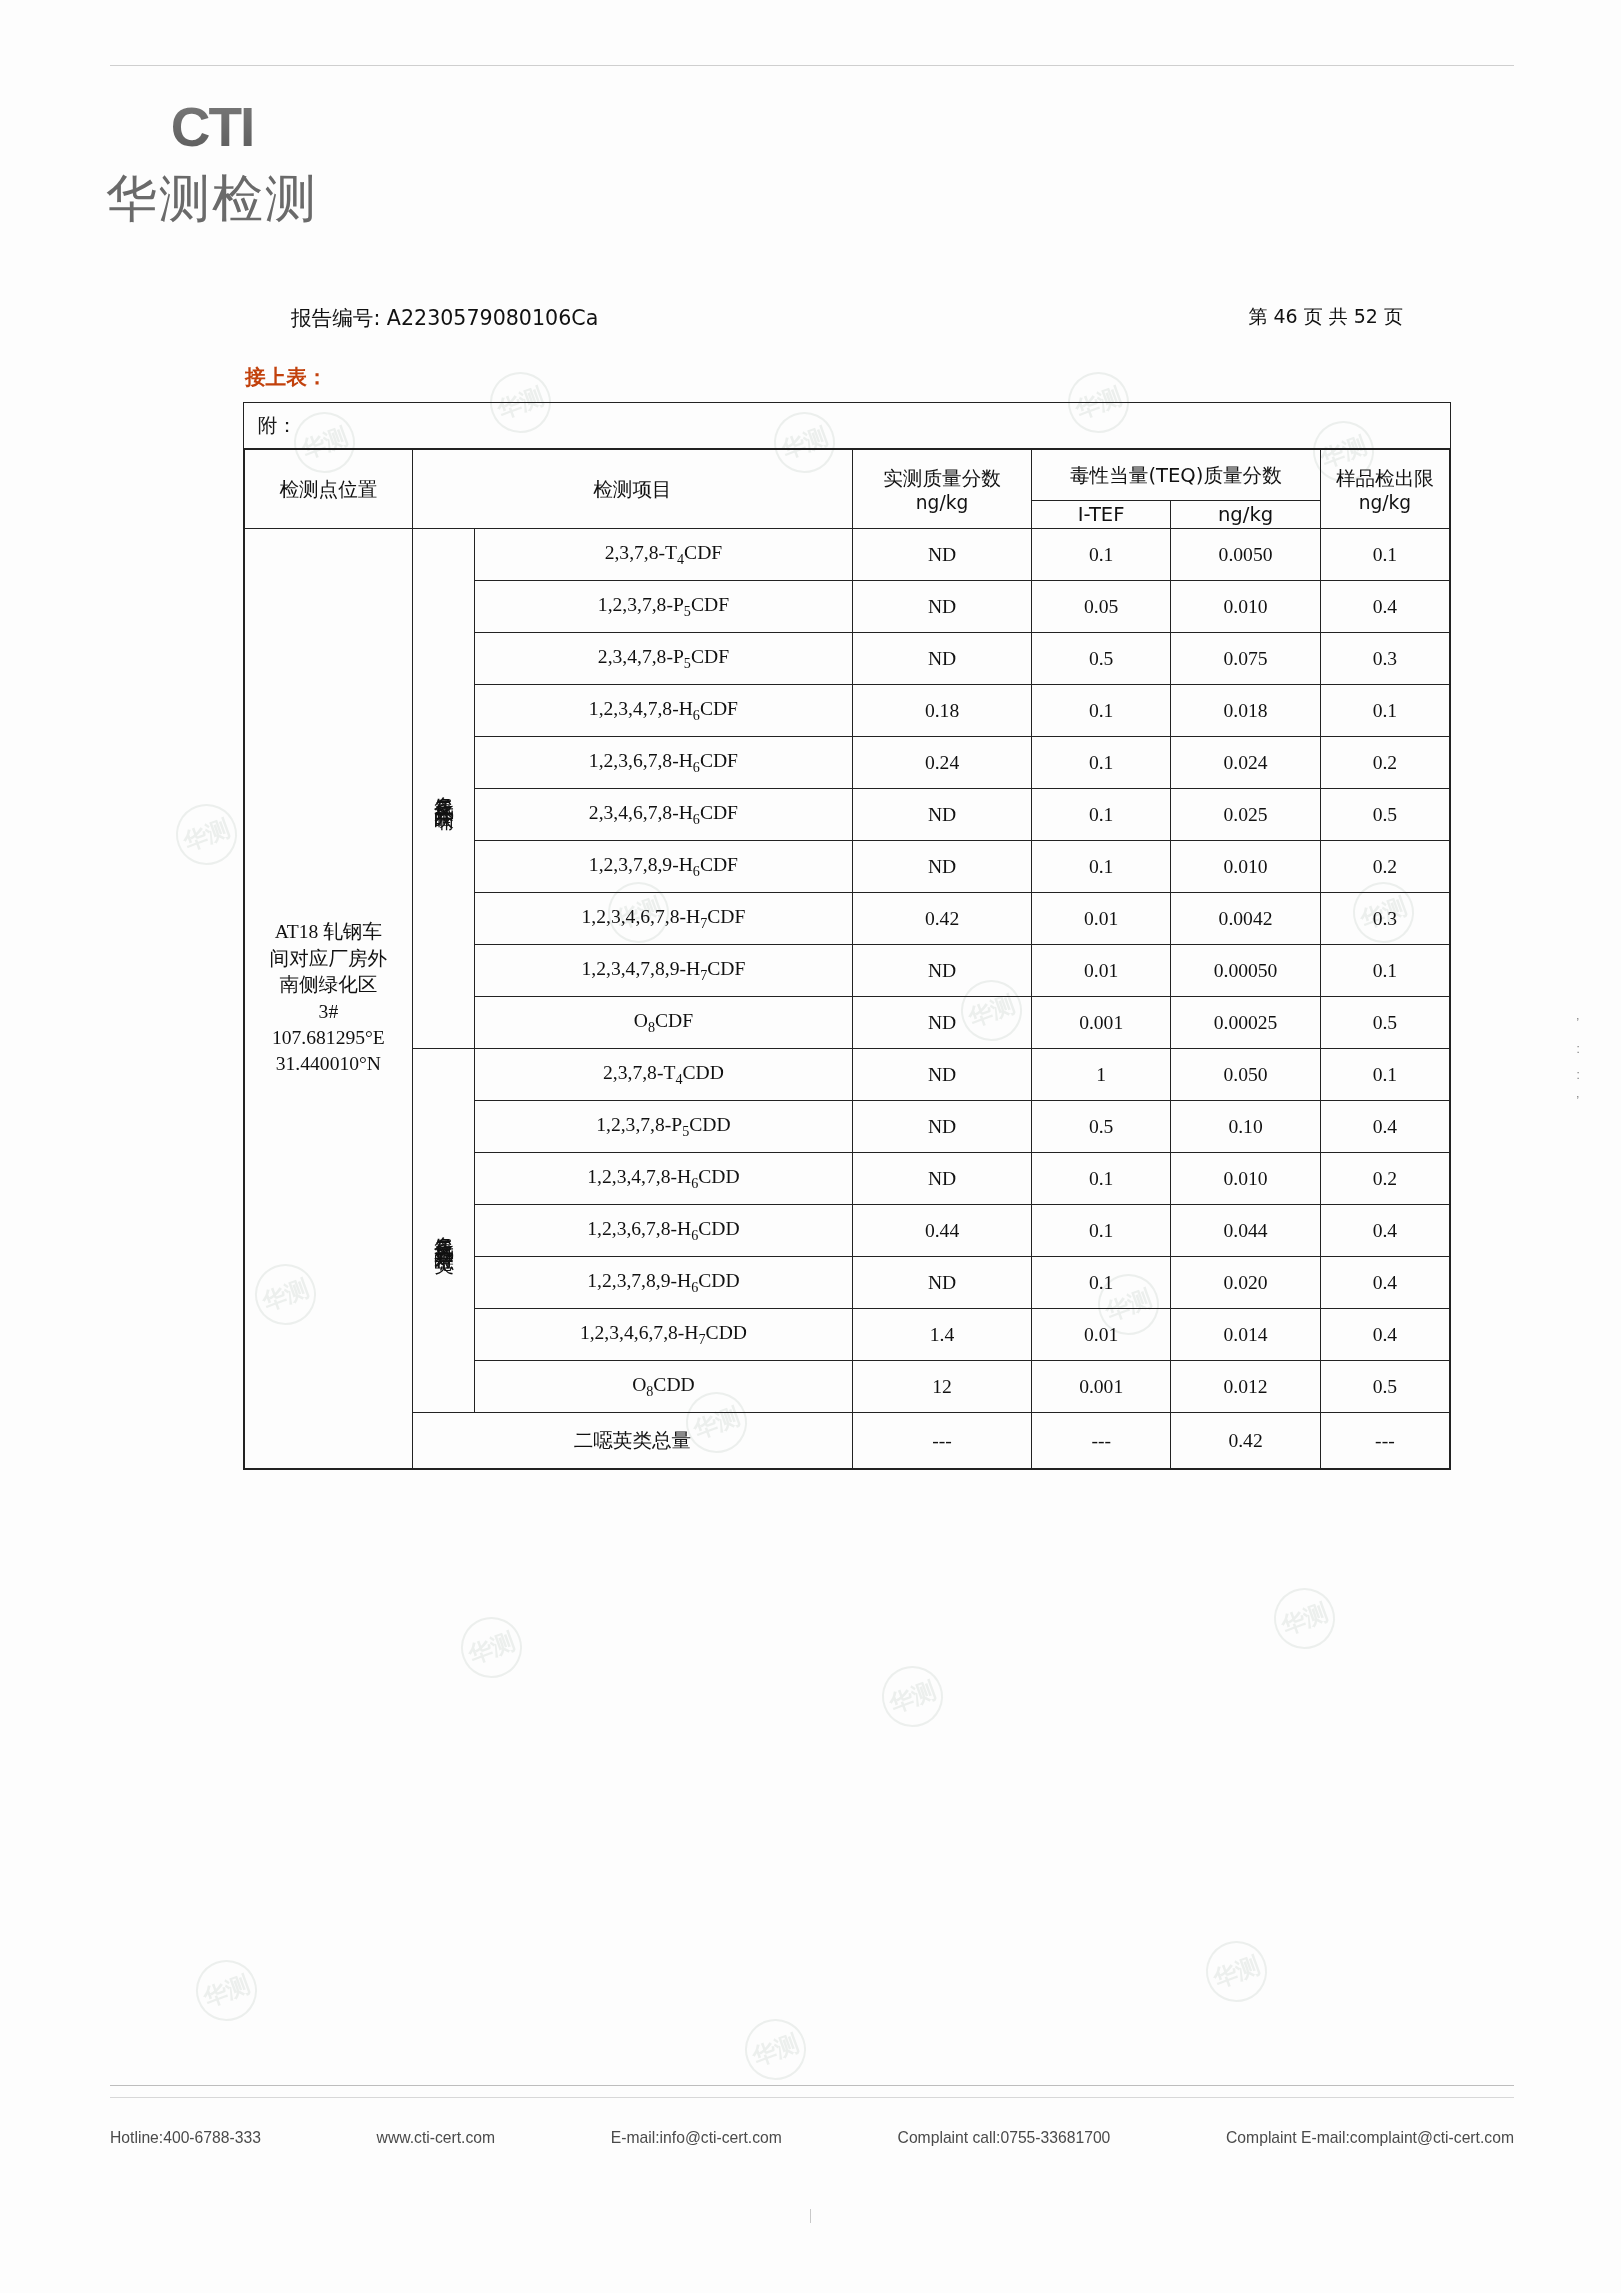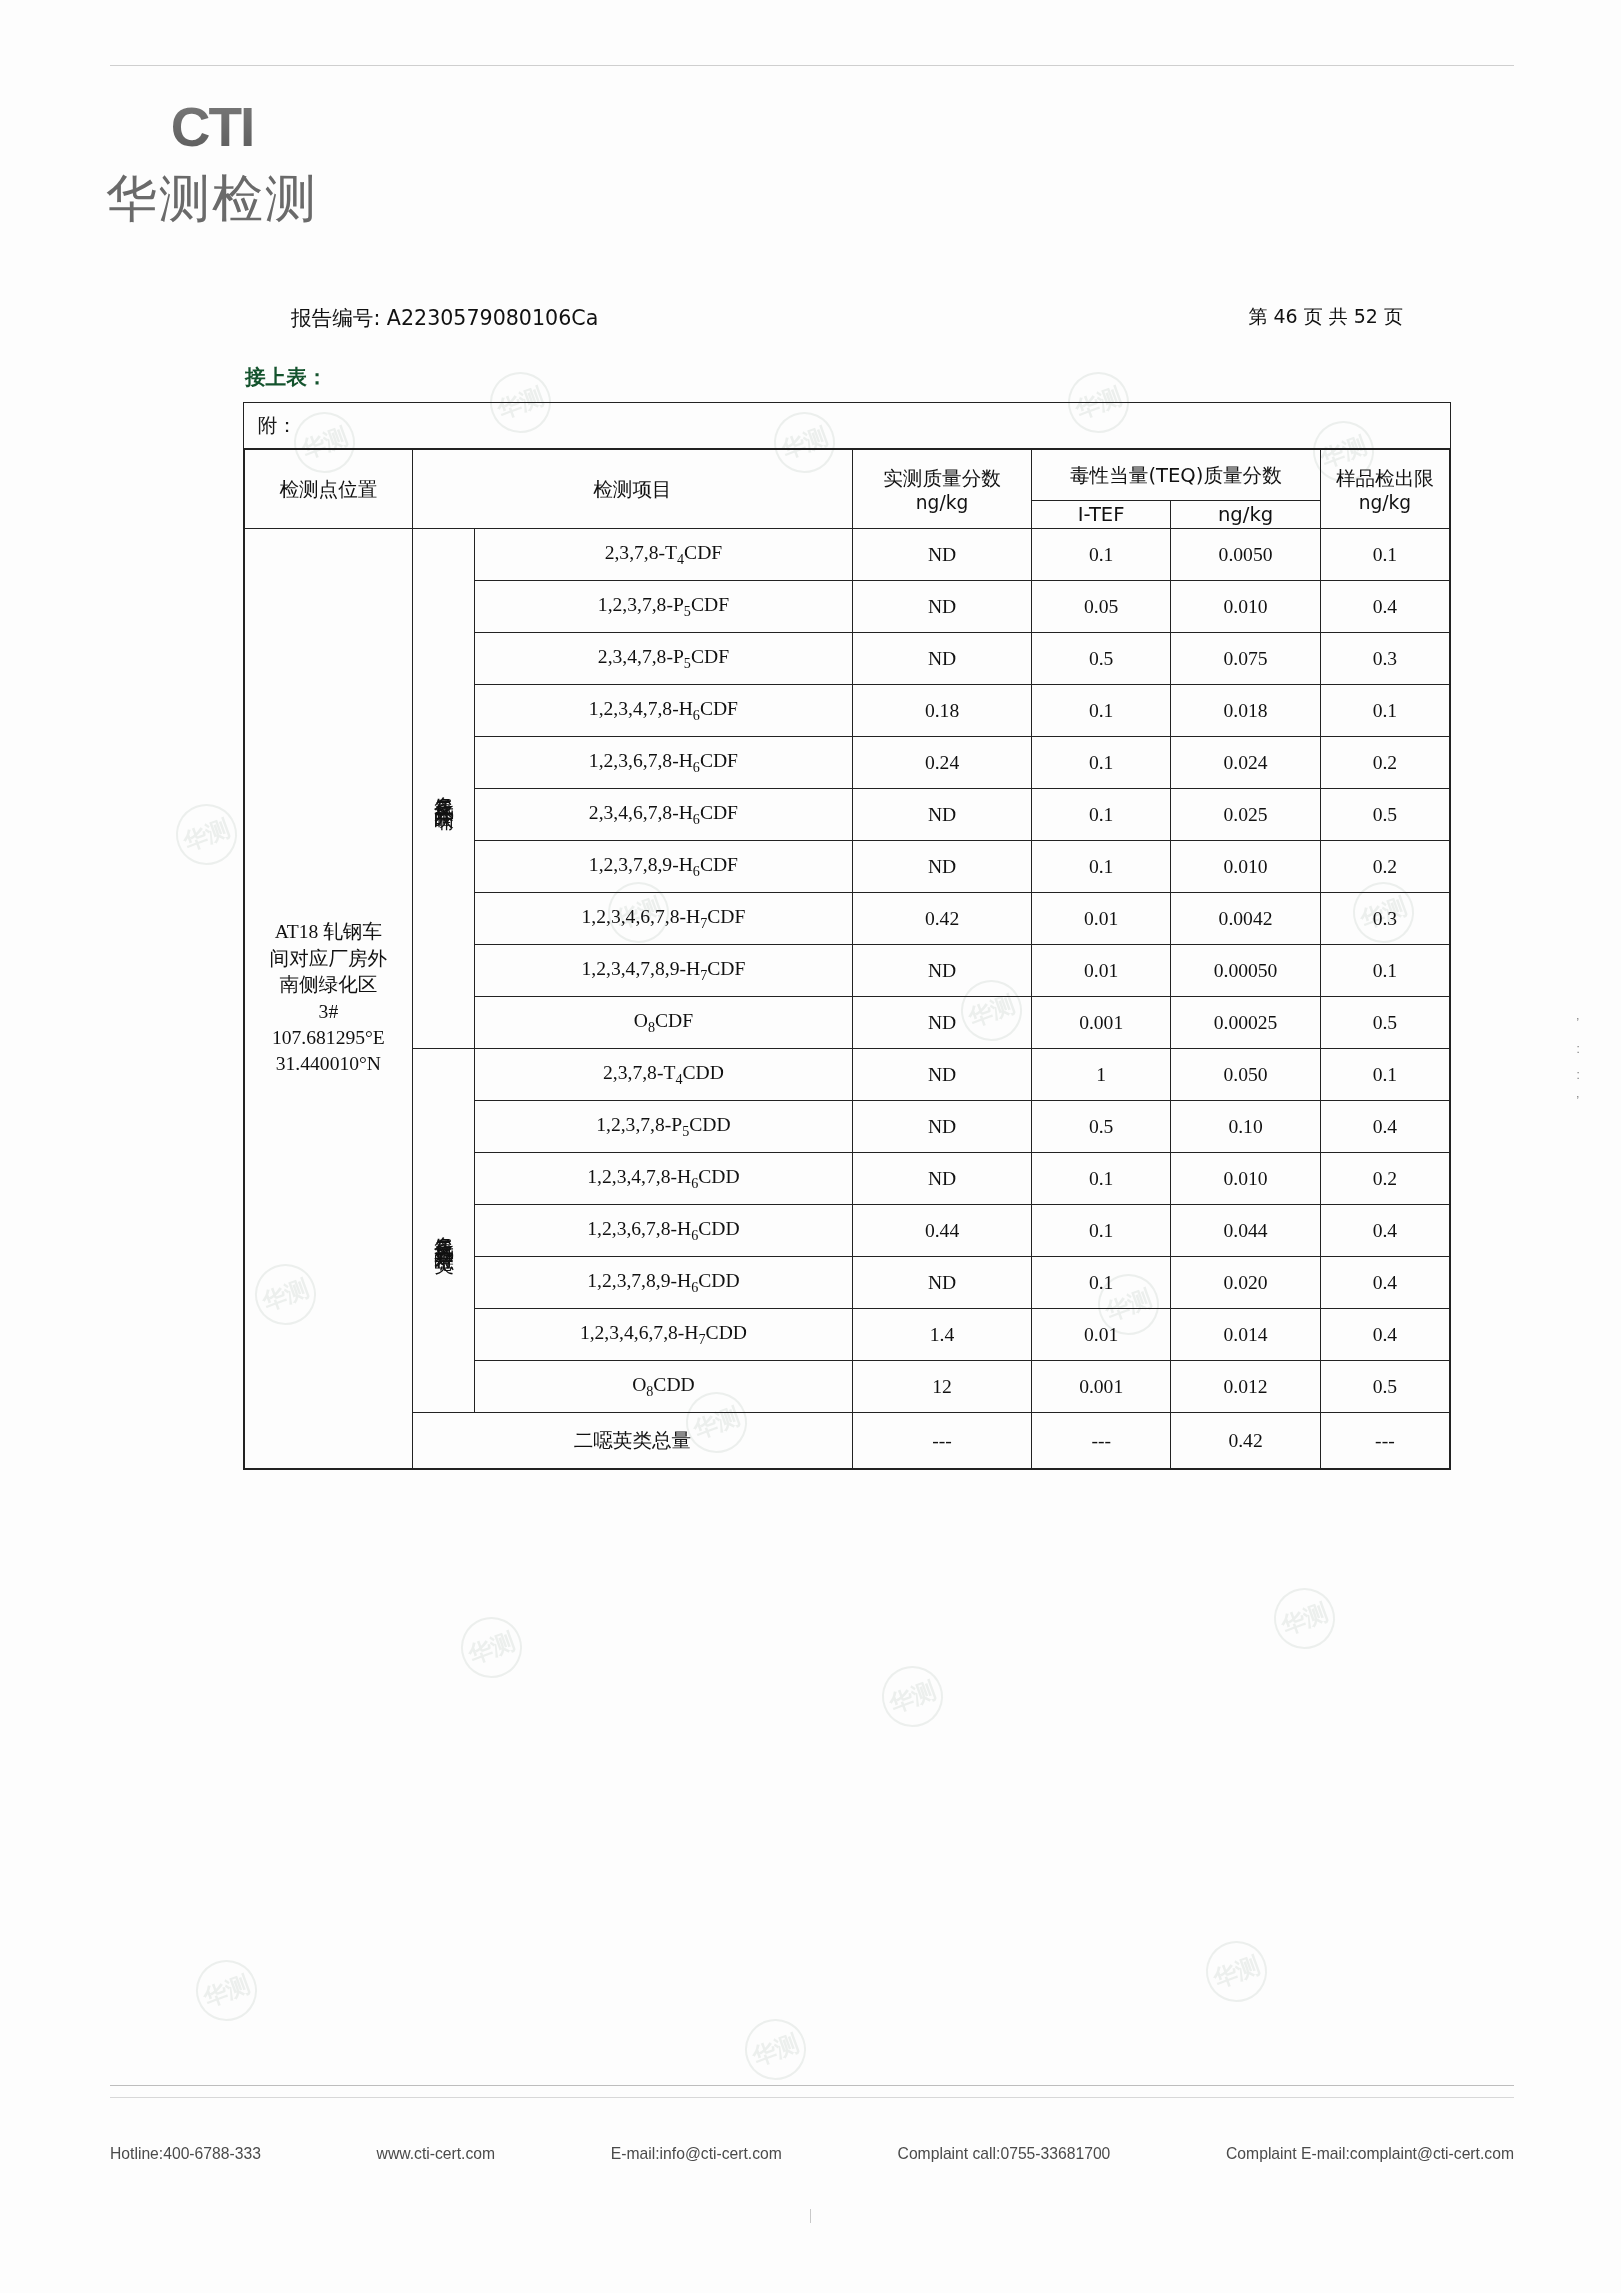--- a/index.html
+++ b/index.html
@@ -91,21 +91,21 @@
     font-family: "DejaVu Sans", sans-serif;
     color: #111;
   }
   .cont-label {
     position: absolute;
     left: 245px;
     top: 363px;
     font-size: 20.6px;
     font-weight: bold;
     font-family: "DejaVu Sans", sans-serif;
-    color: #14532d;
+    color: #c2410c;
   }
   
   .table-box {
     position: absolute;
     left: 243px;
     top: 402px;
     width: 1208px;
     border: 1.5px solid #222;
     box-sizing: border-box;
   }
@@ -201,21 +201,21 @@
     background: #bdbdbd;
   }
   .footer-rule2 {
     position: absolute;
     left: 110px; bottom: 196px;
     width: 1404px; height: 1px;
     background: #d8d8d8;
   }
   .footer {
     position: absolute;
-    left: 110px; bottom: 131px;
+    left: 110px; bottom: 147px;
     width: 1404px;
     display: flex;
     justify-content: space-between;
     font-family: "Liberation Sans", sans-serif;
     font-size: 15.7px;
     color: #4a4a4a;
   }
   .edge-marks {
     position: absolute;
     right: 41px;

